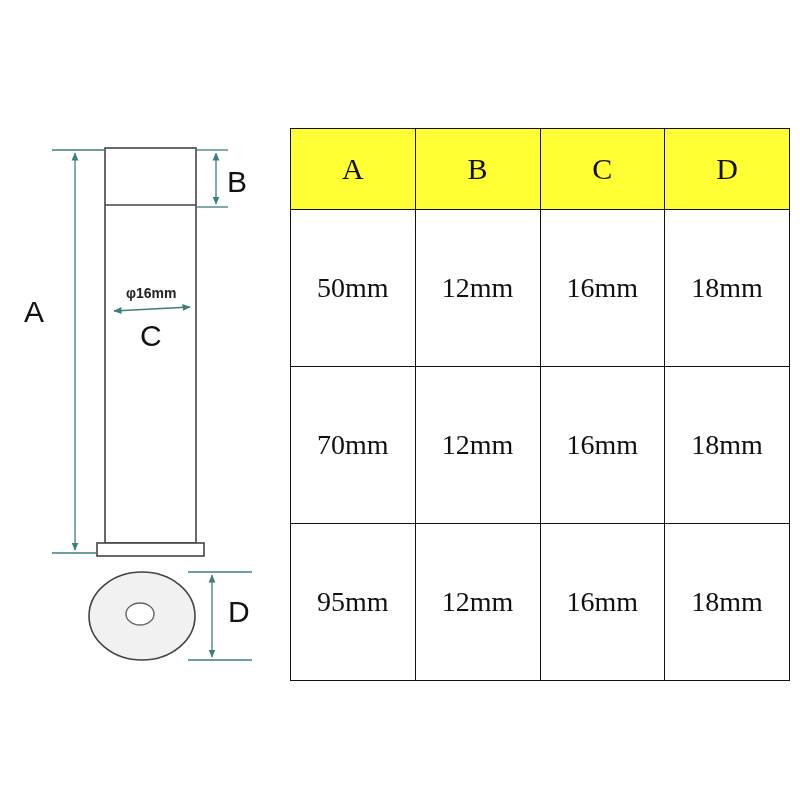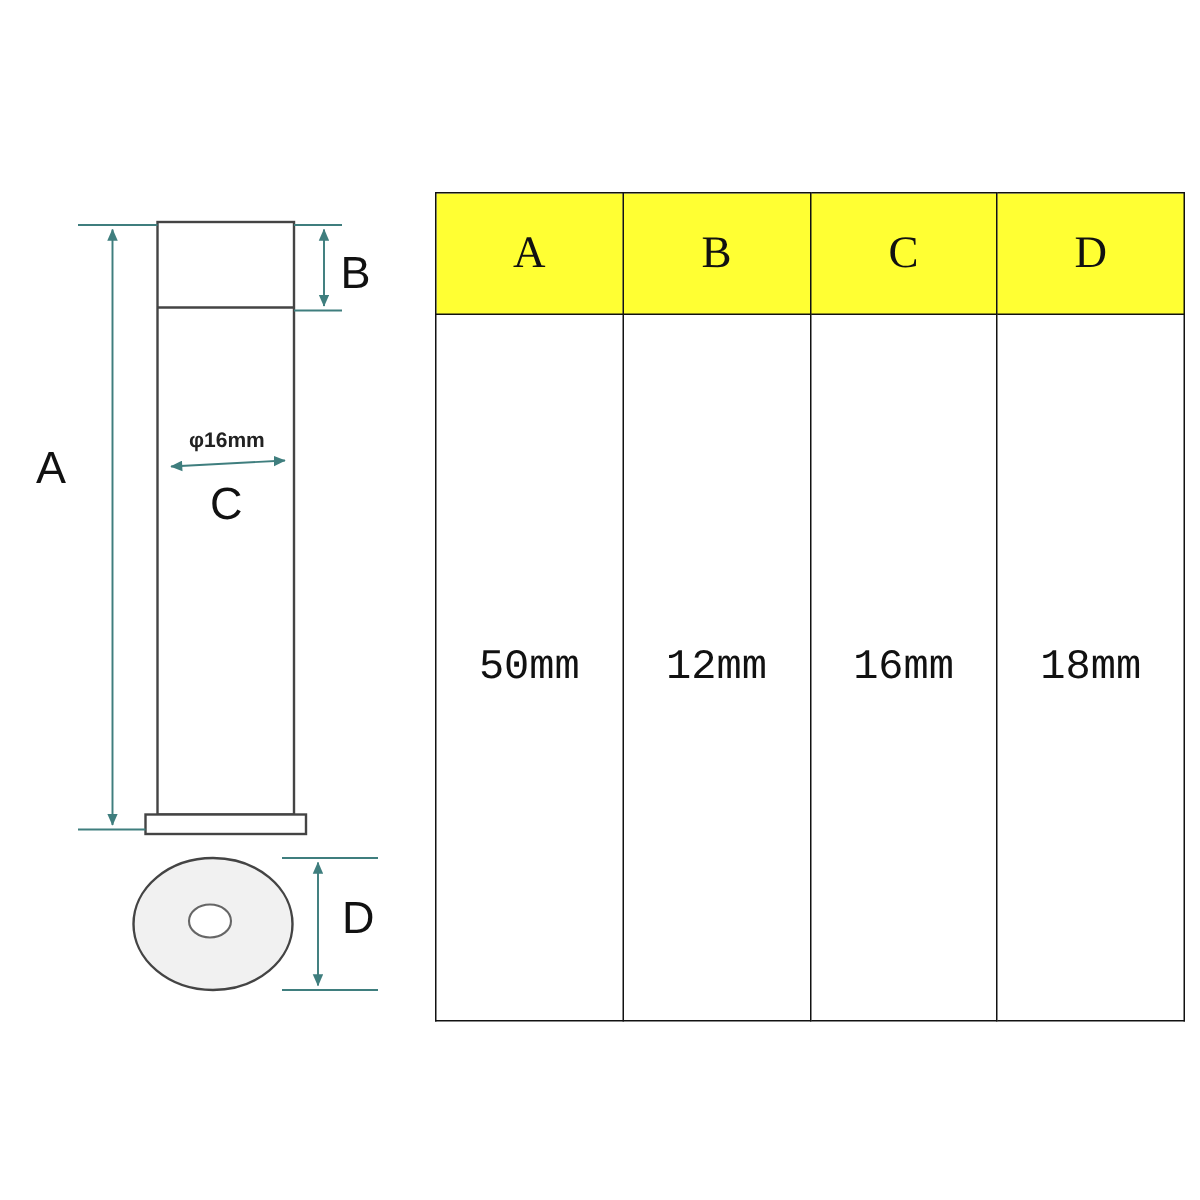--- a/index.html
+++ b/index.html
@@ -44,21 +44,20 @@
   }
   table.dim-table thead th {
     background: #ffff33;
     font-weight: 400;
     font-size: 30px;
     height: 80px;
   }
   table.dim-table tbody td {
     background: #ffffff;
     height: 78px;
-    font-family: Liberation Mono, monospace;
   }
   .diag-letter {
     font-family: "Liberation Sans", sans-serif;
     font-size: 30px;
     fill: #111111;
   }
   .diag-note {
     font-family: "Liberation Sans", sans-serif;
     font-size: 14px;
     font-weight: 700;
@@ -119,16 +118,28 @@
         <th>D</th>
       </tr>
     </thead>
     <tbody>
       <tr>
         <td>50mm</td>
         <td>12mm</td>
         <td>16mm</td>
         <td>18mm</td>
       </tr>
+      <tr>
+        <td>70mm</td>
+        <td>12mm</td>
+        <td>16mm</td>
+        <td>18mm</td>
+      </tr>
+      <tr>
+        <td>95mm</td>
+        <td>12mm</td>
+        <td>16mm</td>
+        <td>18mm</td>
+      </tr>
     </tbody>
   </table>
 
 </div>
 
 </body></html>

